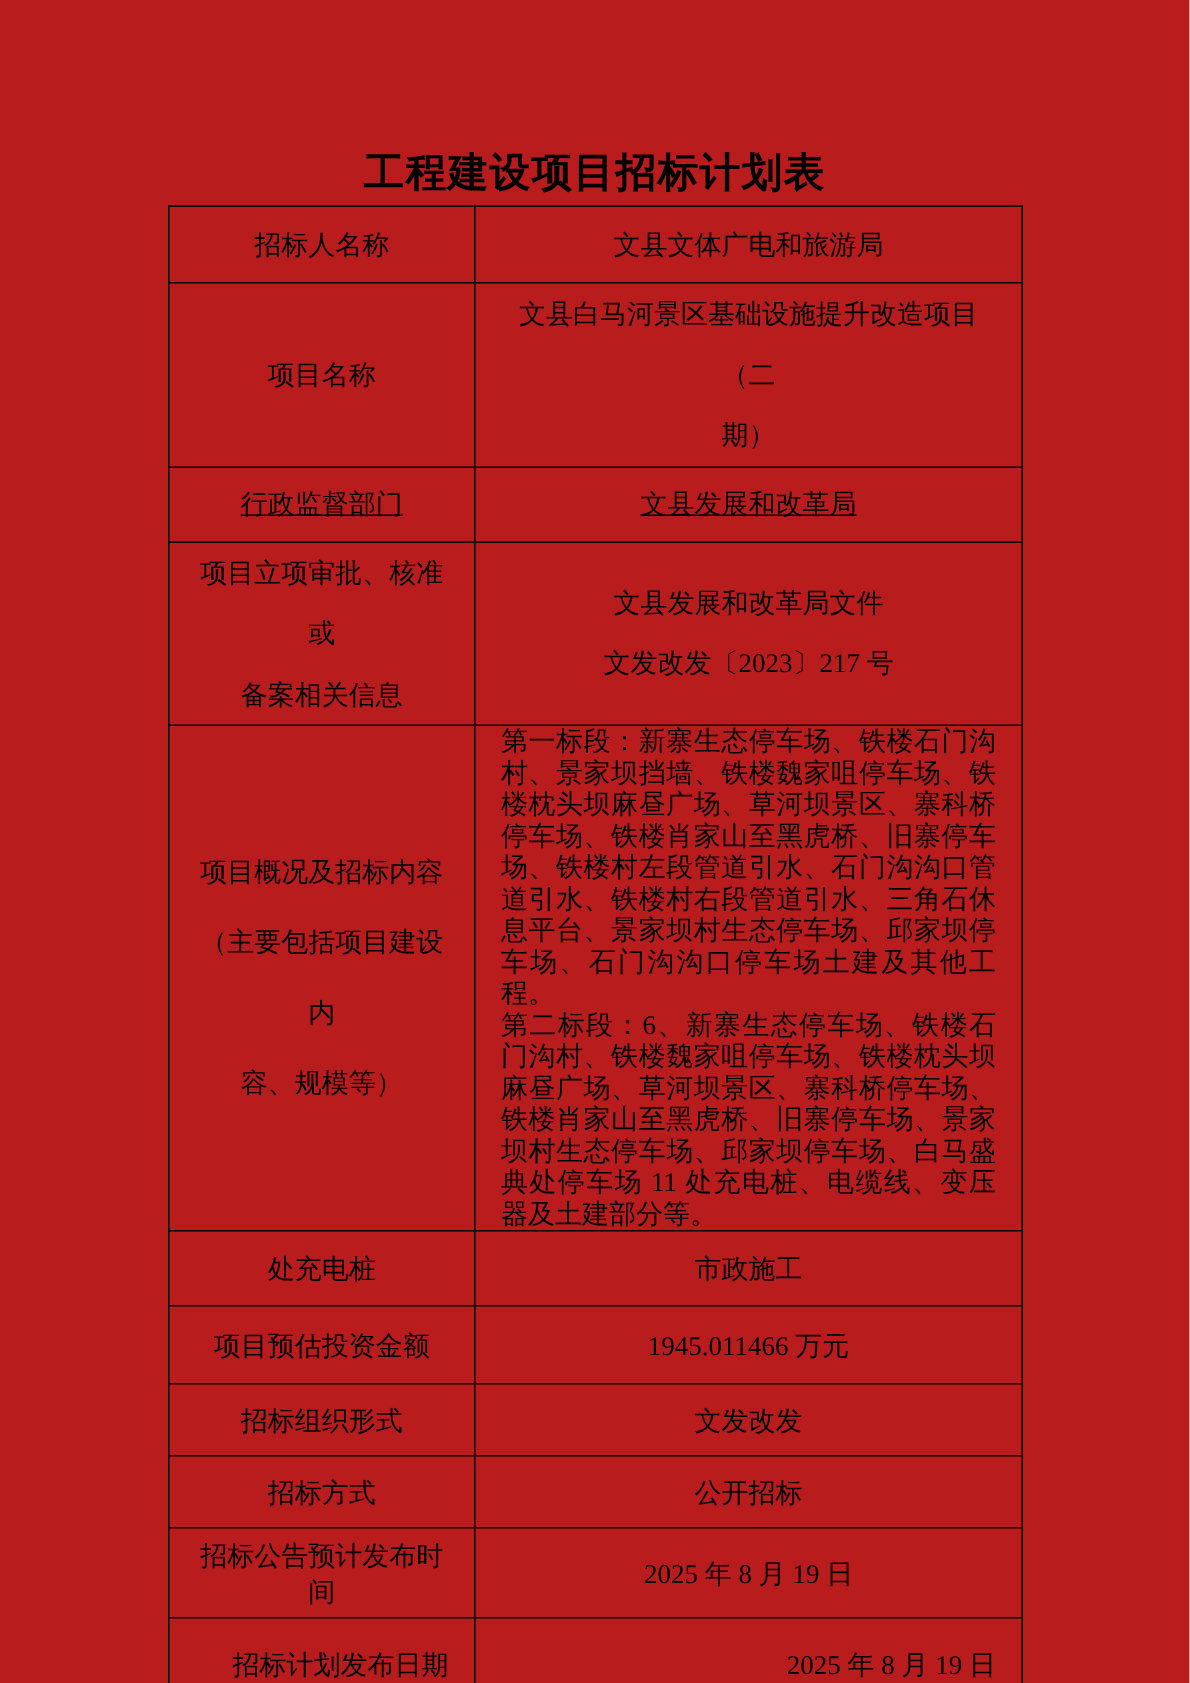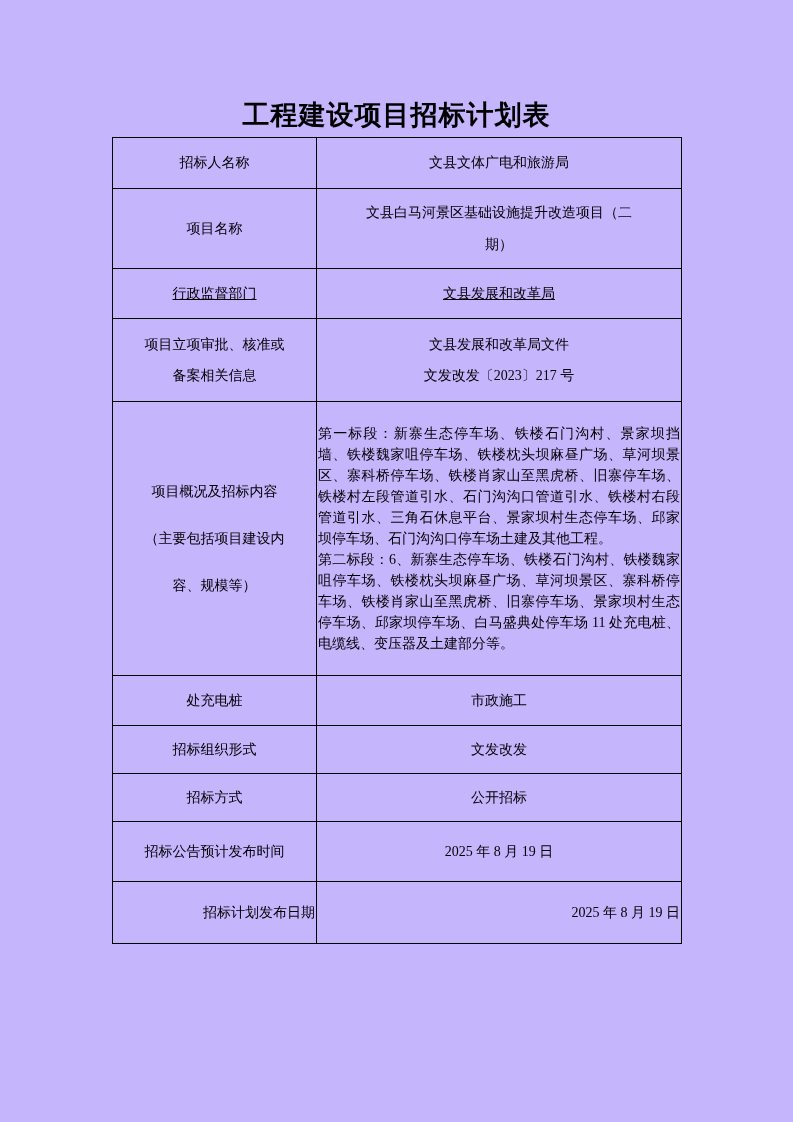--- a/index.html
+++ b/index.html
@@ -10,21 +10,21 @@
     height: 1122px;
     position: relative;
     font-family: "Liberation Serif", "DejaVu Serif", serif;
     color: #000000;
   }
   .page {
     position: absolute;
     left: 0; top: 0;
     width: 793px;
     height: 1122px;
-    background: #c4b5fd;
+    background: #b91c1c;
     overflow: hidden;
   }
   .doc-title {
     position: absolute;
     left: 112px;
     top: 97px;
     width: 569px;
     text-align: center;
     font-size: 27px;
     font-weight: bold;
@@ -36,22 +36,22 @@
     left: 112px;
     top: 137px;
     width: 569px;
     border-collapse: collapse;
     table-layout: fixed;
   }
   table.plan-table td {
     border: 1px solid #000000;
     text-align: center;
     vertical-align: middle;
-    font-size: 14px;
-    padding: 0 1px;
+    font-size: 18px;
+    padding: 0 17px;
     overflow: hidden;
   }
   col.c-label { width: 204px; }
   col.c-value { width: 365px; }
 
   tr.r1  td { height: 50px; }
   tr.r2  td { height: 79px; }
   tr.r3  td { height: 49px; text-decoration: underline; }
   tr.r4  td { height: 82px; }
   tr.r5  td { height: 273px; }
@@ -121,20 +121,24 @@
 容、规模等）</td>
         <td class="overview-value">
           <p>第一标段：新寨生态停车场、铁楼石门沟村、景家坝挡墙、铁楼魏家咀停车场、铁楼枕头坝麻昼广场、草河坝景区、寨科桥停车场、铁楼肖家山至黑虎桥、旧寨停车场、铁楼村左段管道引水、石门沟沟口管道引水、铁楼村右段管道引水、三角石休息平台、景家坝村生态停车场、邱家坝停车场、石门沟沟口停车场土建及其他工程。</p>
           <p>第二标段：6、新寨生态停车场、铁楼石门沟村、铁楼魏家咀停车场、铁楼枕头坝麻昼广场、草河坝景区、寨科桥停车场、铁楼肖家山至黑虎桥、旧寨停车场、景家坝村生态停车场、邱家坝停车场、白马盛典处停车场 11 处充电桩、电缆线、变压器及土建部分等。</p>
         </td>
       </tr>
       <tr class="r6">
         <td>处充电桩</td>
         <td>市政施工</td>
       </tr>
+      <tr class="r7">
+        <td>项目预估投资金额</td>
+        <td>1945.011466 万元</td>
+      </tr>
       <tr class="r8">
         <td>招标组织形式</td>
         <td>文发改发</td>
       </tr>
       <tr class="r9">
         <td>招标方式</td>
         <td>公开招标</td>
       </tr>
       <tr class="r10">
         <td>招标公告预计发布时间</td>

